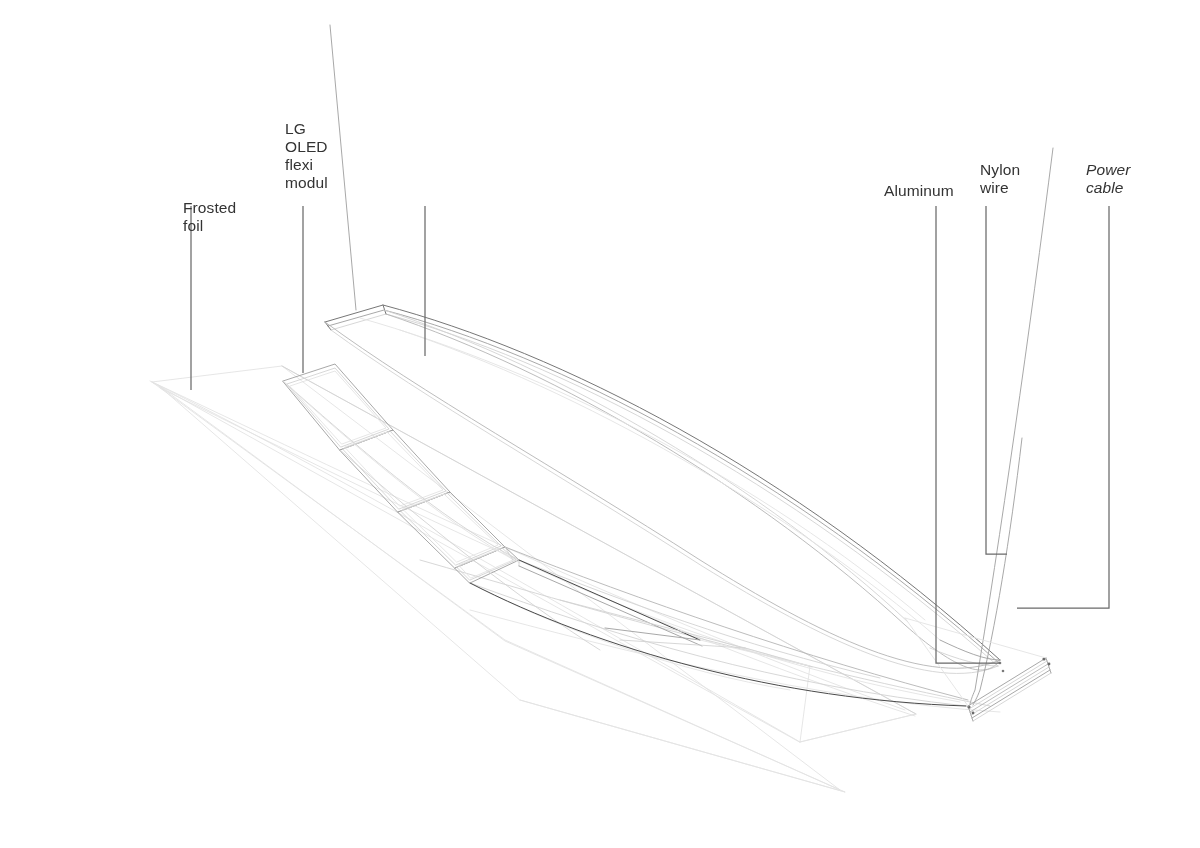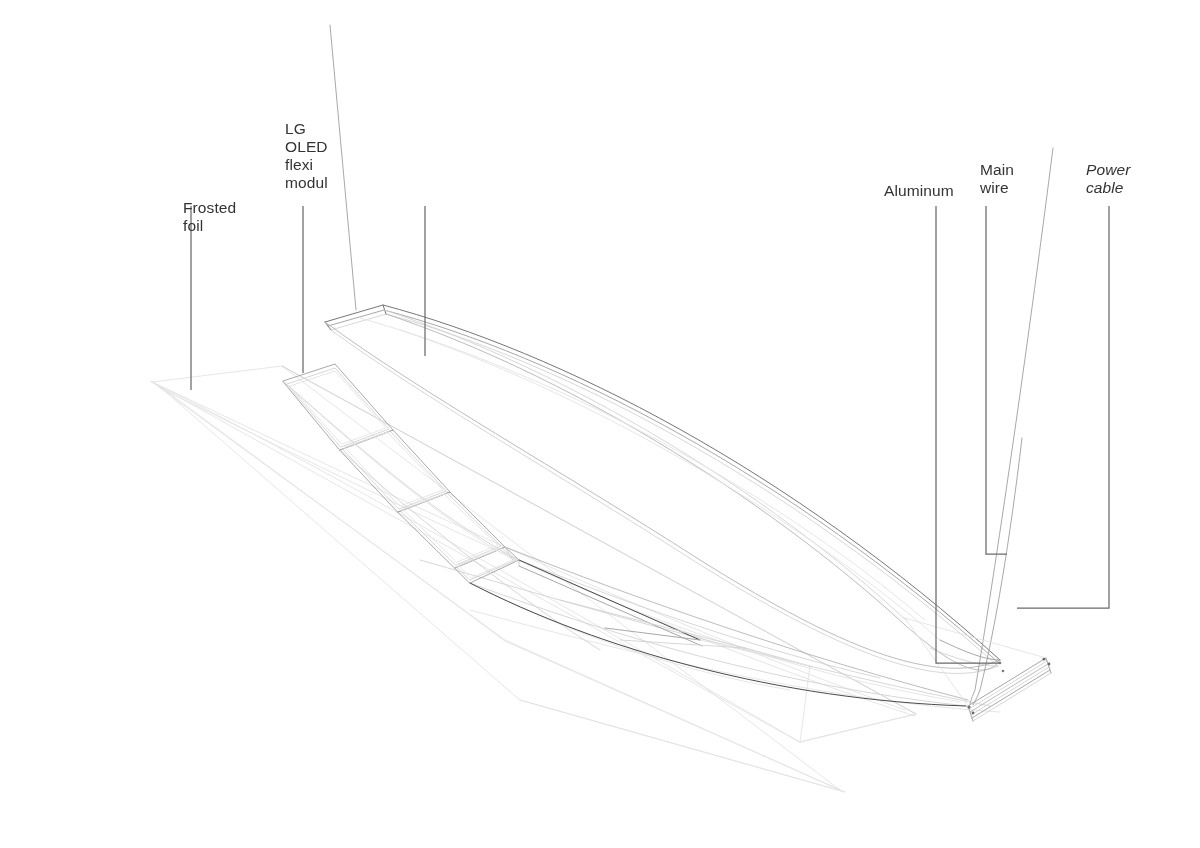--- a/index.html
+++ b/index.html
@@ -202,19 +202,19 @@
 foil</div>
 
   <div class="label" style="left:285px; top:120px;">LG
 OLED
 flexi
 modul</div>
 
 
   <div class="label" style="left:884px; top:182px;">Aluminum</div>
 
-  <div class="label" style="left:980px; top:161px;">Main
+  <div class="label" style="left:980px; top:161px;">Nylon
 wire</div>
 
   <div class="label" style="left:1086px; top:161px;font-style:italic;">Power
 cable</div>
 
 </div>
 
 </body></html>

